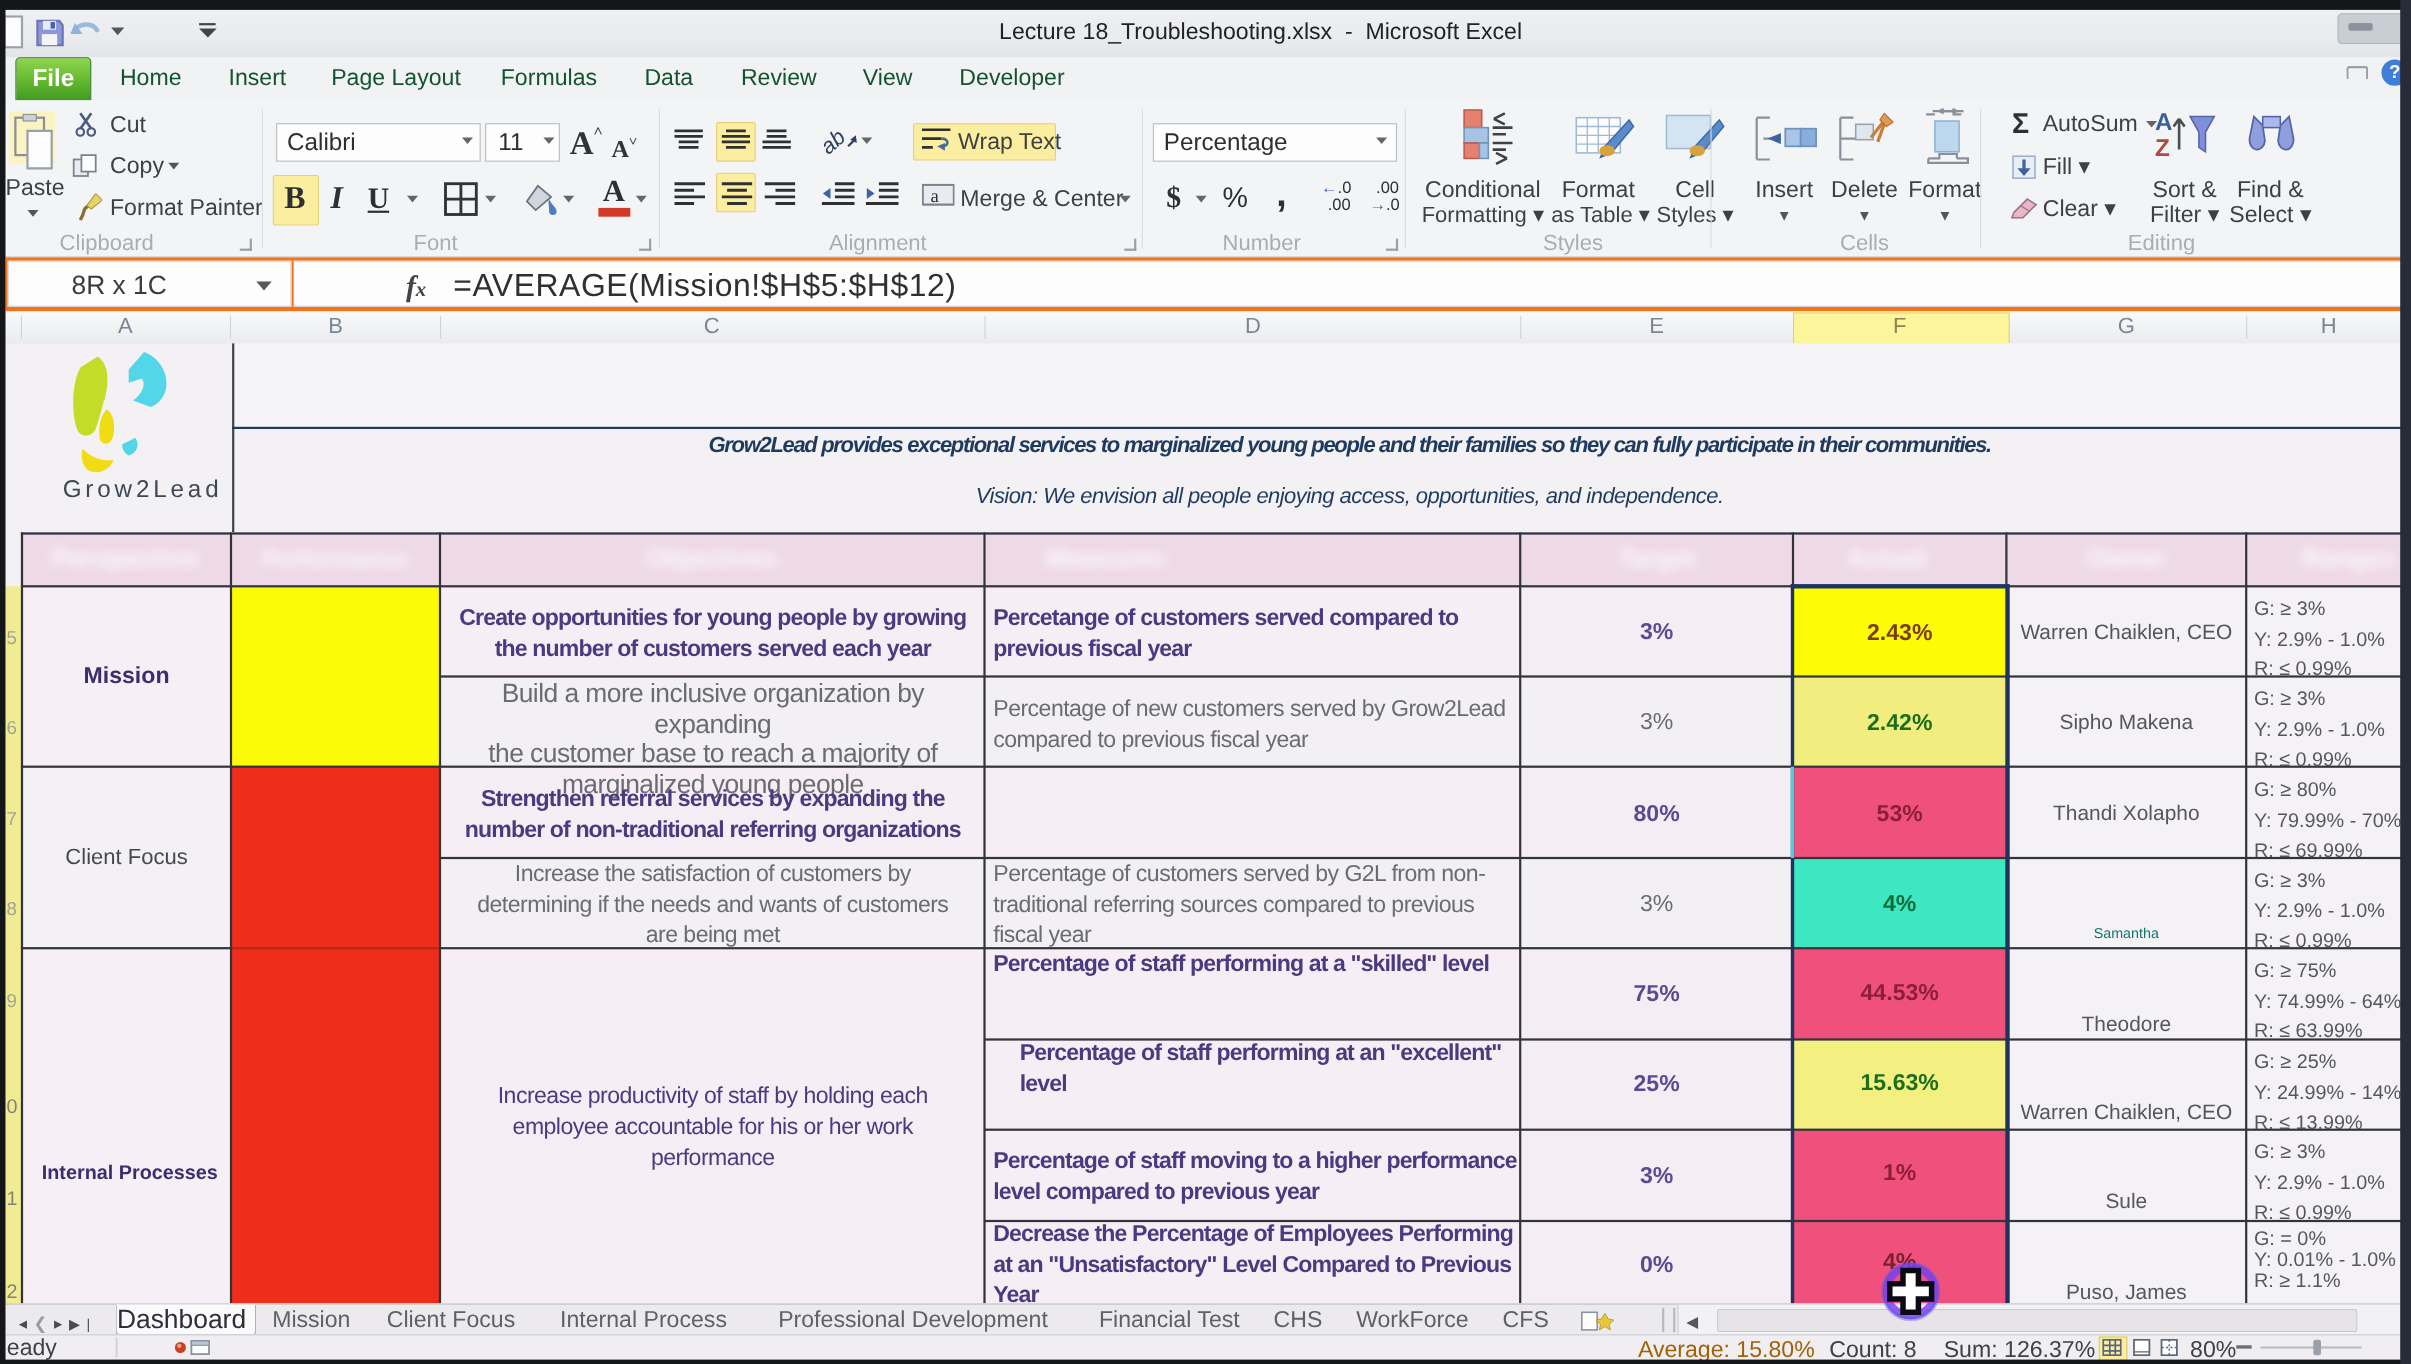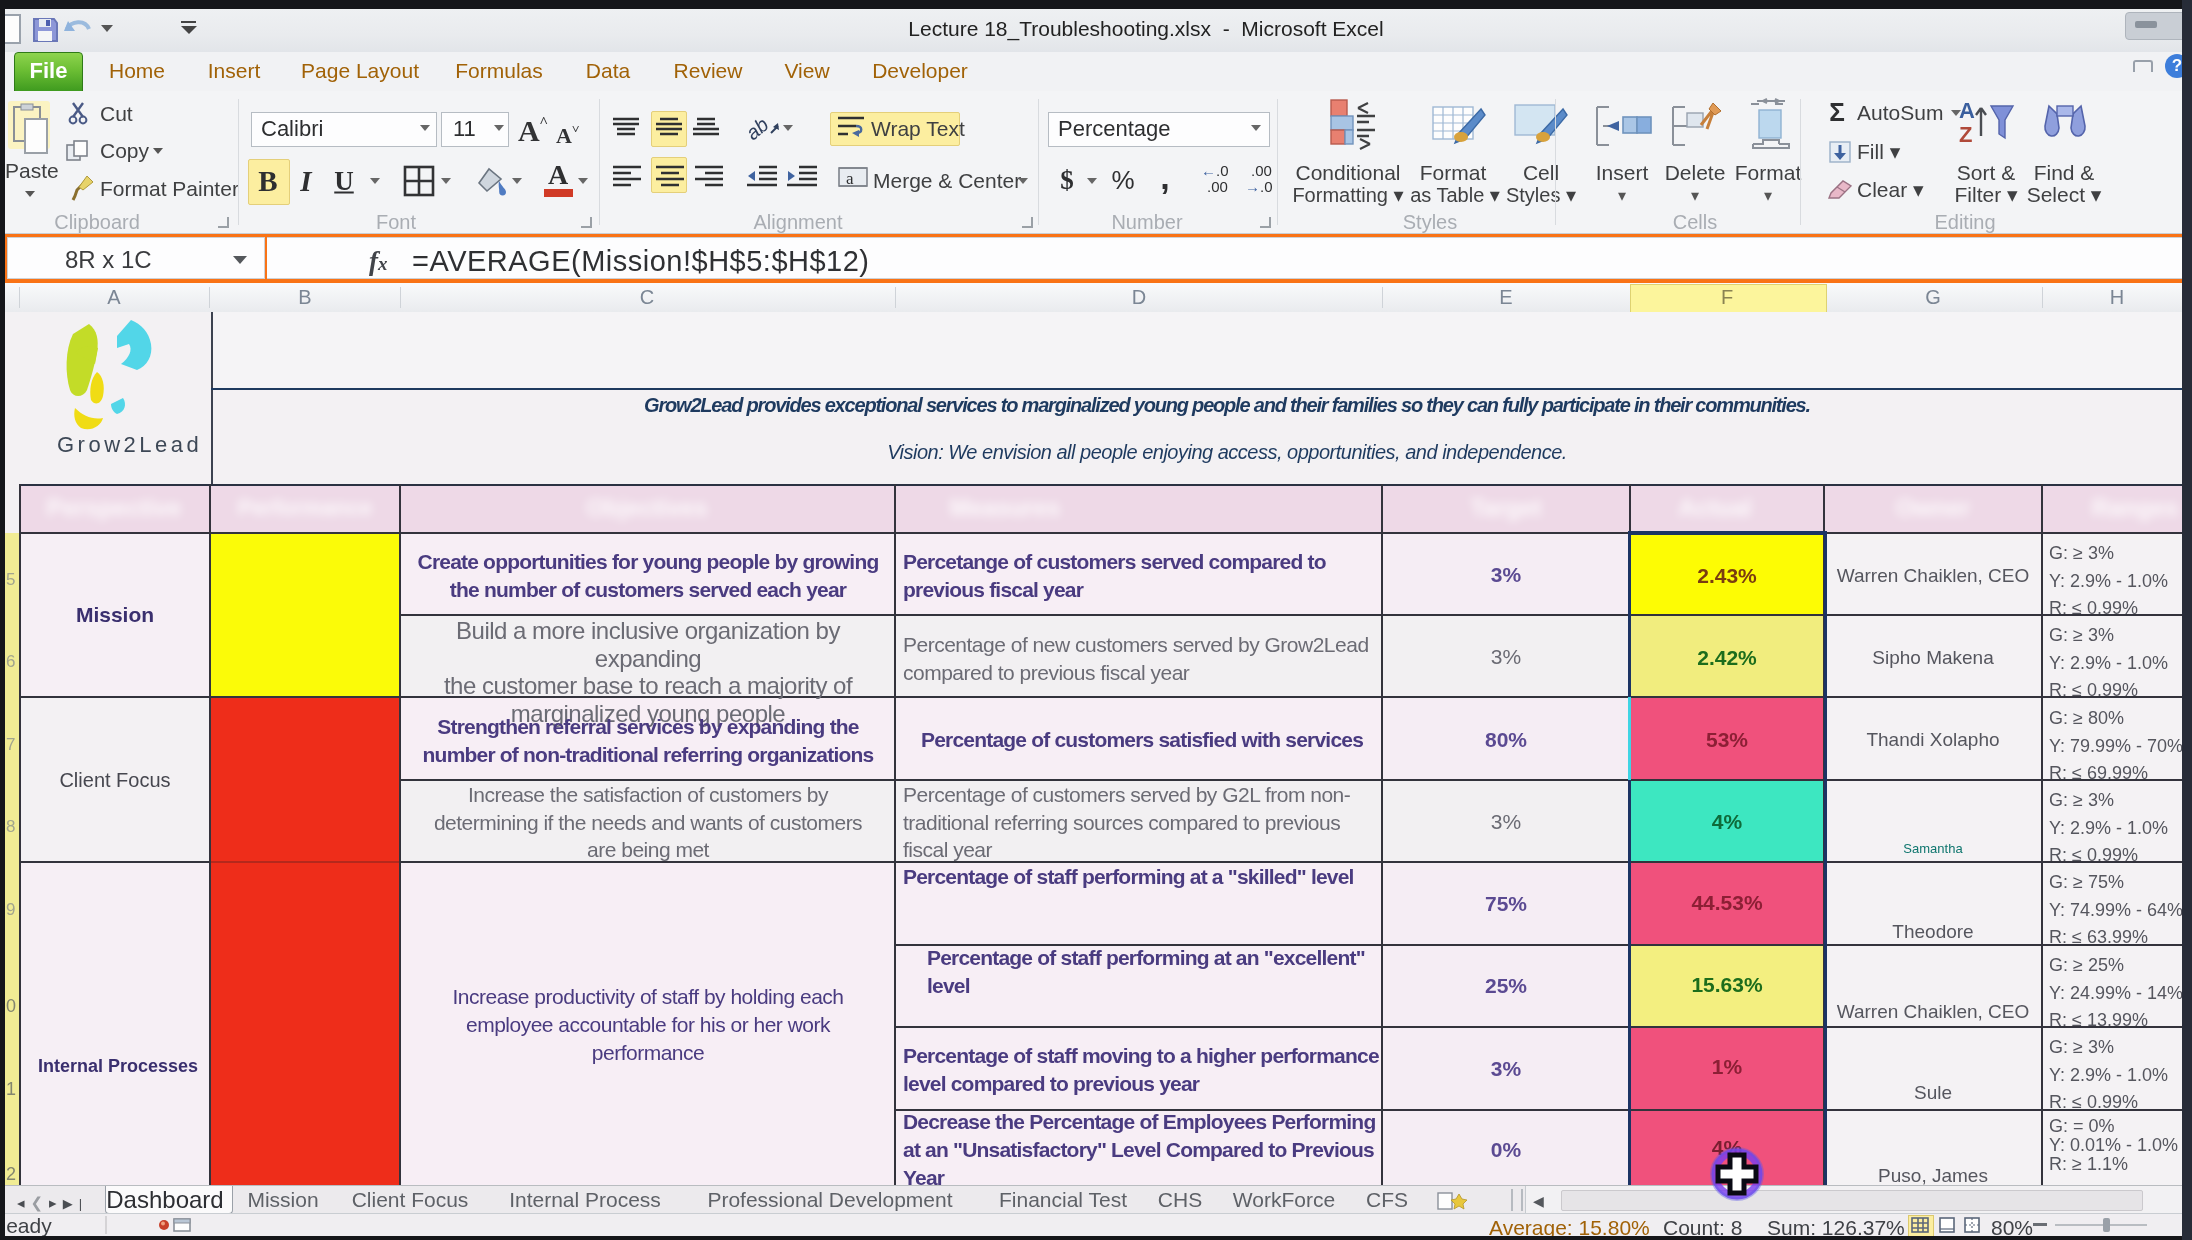--- a/index.html
+++ b/index.html
@@ -18,21 +18,21 @@
   #fbar{left:5px;top:234px;width:2181px;height:49px;background:#f97316;border-bottom:1px solid #d7dadd;}
   #colhdr{left:5px;top:283px;width:2181px;height:29px;
     background:linear-gradient(180deg,#f9fafb,#e9ebee);border-bottom:1px solid #cdd1d5;}
   #sheet{left:5px;top:312px;width:2181px;height:873px;background:#f3f1f3;overflow:hidden;}
   #tabbar{left:5px;top:1185px;width:2181px;height:28px;background:#eceaed;border-top:1px solid #b9bcc0;}
   #statusbar{left:5px;top:1213px;width:2181px;height:23px;background:#f0eef1;border-top:1px solid #c9cdd2;}
   #botblack{left:0;top:1236px;width:2192px;height:4px;background:#15161a;}
   #leftblack{left:0;top:0;width:5px;height:1240px;background:#15161a;}
   #rightedge{left:2182px;top:0;width:10px;height:1240px;background:#272c38;}
   .glabel{color:#a9adb3;font-size:20px;}
-  .tabtxt{color:#a16207;font-size:21px;}
+  .tabtxt{color:#14532d;font-size:21px;}
 </style>
 </head>
 <body>
 <div id="root">
   <div class="abs" id="titlebar">
     
     <div class="abs" style="left:-2px;top:5px;width:14px;height:26px;border:2px solid #9aa2ac;background:#fdfdfd;"></div>
     
     <svg class="abs" style="left:25px;top:6px;" width="30" height="30" viewBox="0 0 30 30">
       <path d="M4 4 L24 4 L27 8 L27 26 L4 26 Z" fill="#8d97d8" stroke="#6a77b8" stroke-width="2"></path>
@@ -431,21 +431,20 @@
     <div class="abs ctr" style="left:113px;top:754px;font-size:18px;font-weight:bold;color:#3a2f6e;">Internal Processes</div>
 
     <div class="abs" style="left:400px;top:236px;width:486px;text-align:center;font-size:21px;font-weight:bold;color:#4a3b80;line-height:28px;letter-spacing:-0.8px;">Create opportunities for young people by growing<br>the number of customers served each year</div>
     <div class="abs" style="left:400px;top:305px;width:486px;text-align:center;font-size:24px;color:#6b6b74;line-height:27.5px;letter-spacing:-0.5px;">Build a more inclusive organization by expanding<br>the customer base to reach a majority of<br>marginalized young people</div>
     <div class="abs" style="left:400px;top:401px;width:486px;text-align:center;font-size:21px;font-weight:bold;color:#4a3b80;line-height:28px;letter-spacing:-0.8px;">Strengthen referral services by expanding the<br>number of non-traditional referring organizations</div>
     <div class="abs" style="left:400px;top:469px;width:486px;text-align:center;font-size:21px;color:#6b6b74;line-height:27.5px;letter-spacing:-0.5px;">Increase the satisfaction of customers by<br>determining if the needs and wants of customers<br>are being met</div>
     <div class="abs" style="left:400px;top:671px;width:486px;text-align:center;font-size:21px;color:#4a3b80;line-height:28px;letter-spacing:-0.5px;">Increase productivity of staff by holding each<br>employee accountable for his or her work<br>performance</div>
 
     <div class="abs" style="left:898px;top:236px;width:478px;font-size:21px;font-weight:bold;color:#4a3b80;line-height:28px;letter-spacing:-0.8px;">Percetange of customers served compared to<br>previous fiscal year</div>
     <div class="abs" style="left:898px;top:319px;width:478px;font-size:21px;color:#6b6b74;line-height:27.5px;letter-spacing:-0.5px;">Percentage of new customers served by Grow2Lead<br>compared to previous fiscal year</div>
-    <div class="abs" style="left:898px;top:414px;width:478px;text-align:center;font-size:21px;font-weight:bold;color:#4a3b80;line-height:28px;letter-spacing:-0.8px;">Percentage of customers satisfied with services</div>
     <div class="abs" style="left:898px;top:469px;width:478px;font-size:21px;color:#6b6b74;line-height:27.5px;letter-spacing:-0.5px;">Percentage of customers served by G2L from non-<br>traditional referring sources compared to previous<br>fiscal year</div>
     <div class="abs" style="left:898px;top:551px;width:478px;font-size:21px;font-weight:bold;color:#4a3b80;line-height:28px;letter-spacing:-0.8px;">Percentage of staff performing at a "skilled" level</div>
     <div class="abs" style="left:898px;top:632px;width:478px;font-size:21px;font-weight:bold;color:#4a3b80;line-height:28px;letter-spacing:-0.8px;margin-left:24px;">Percentage of staff performing at an "excellent"<br>level</div>
     <div class="abs" style="left:898px;top:702px;width:478px;font-size:21px;font-weight:bold;color:#4a3b80;line-height:28px;letter-spacing:-0.8px;margin-top:28px;">Percentage of staff moving to a higher performance<br>level compared to previous year</div>
     <div class="abs" style="left:898px;top:796px;width:478px;font-size:21px;font-weight:bold;color:#4a3b80;line-height:28px;letter-spacing:-0.8px;">Decrease the Percentage of Employees Performing<br>at an "Unsatisfactory" Level Compared to Previous<br>Year</div>
 
     <div class="abs ctr" style="left:1501px;top:263px;font-size:21px;font-weight:bold;color:#5b4a92;">3%</div>
     <div class="abs ctr" style="left:1501px;top:345px;font-size:21px;color:#6b6b74;">3%</div>
     <div class="abs ctr" style="left:1501px;top:428px;font-size:21px;font-weight:bold;color:#5b4a92;">80%</div>
     <div class="abs ctr" style="left:1501px;top:510px;font-size:21px;color:#6b6b74;">3%</div>

